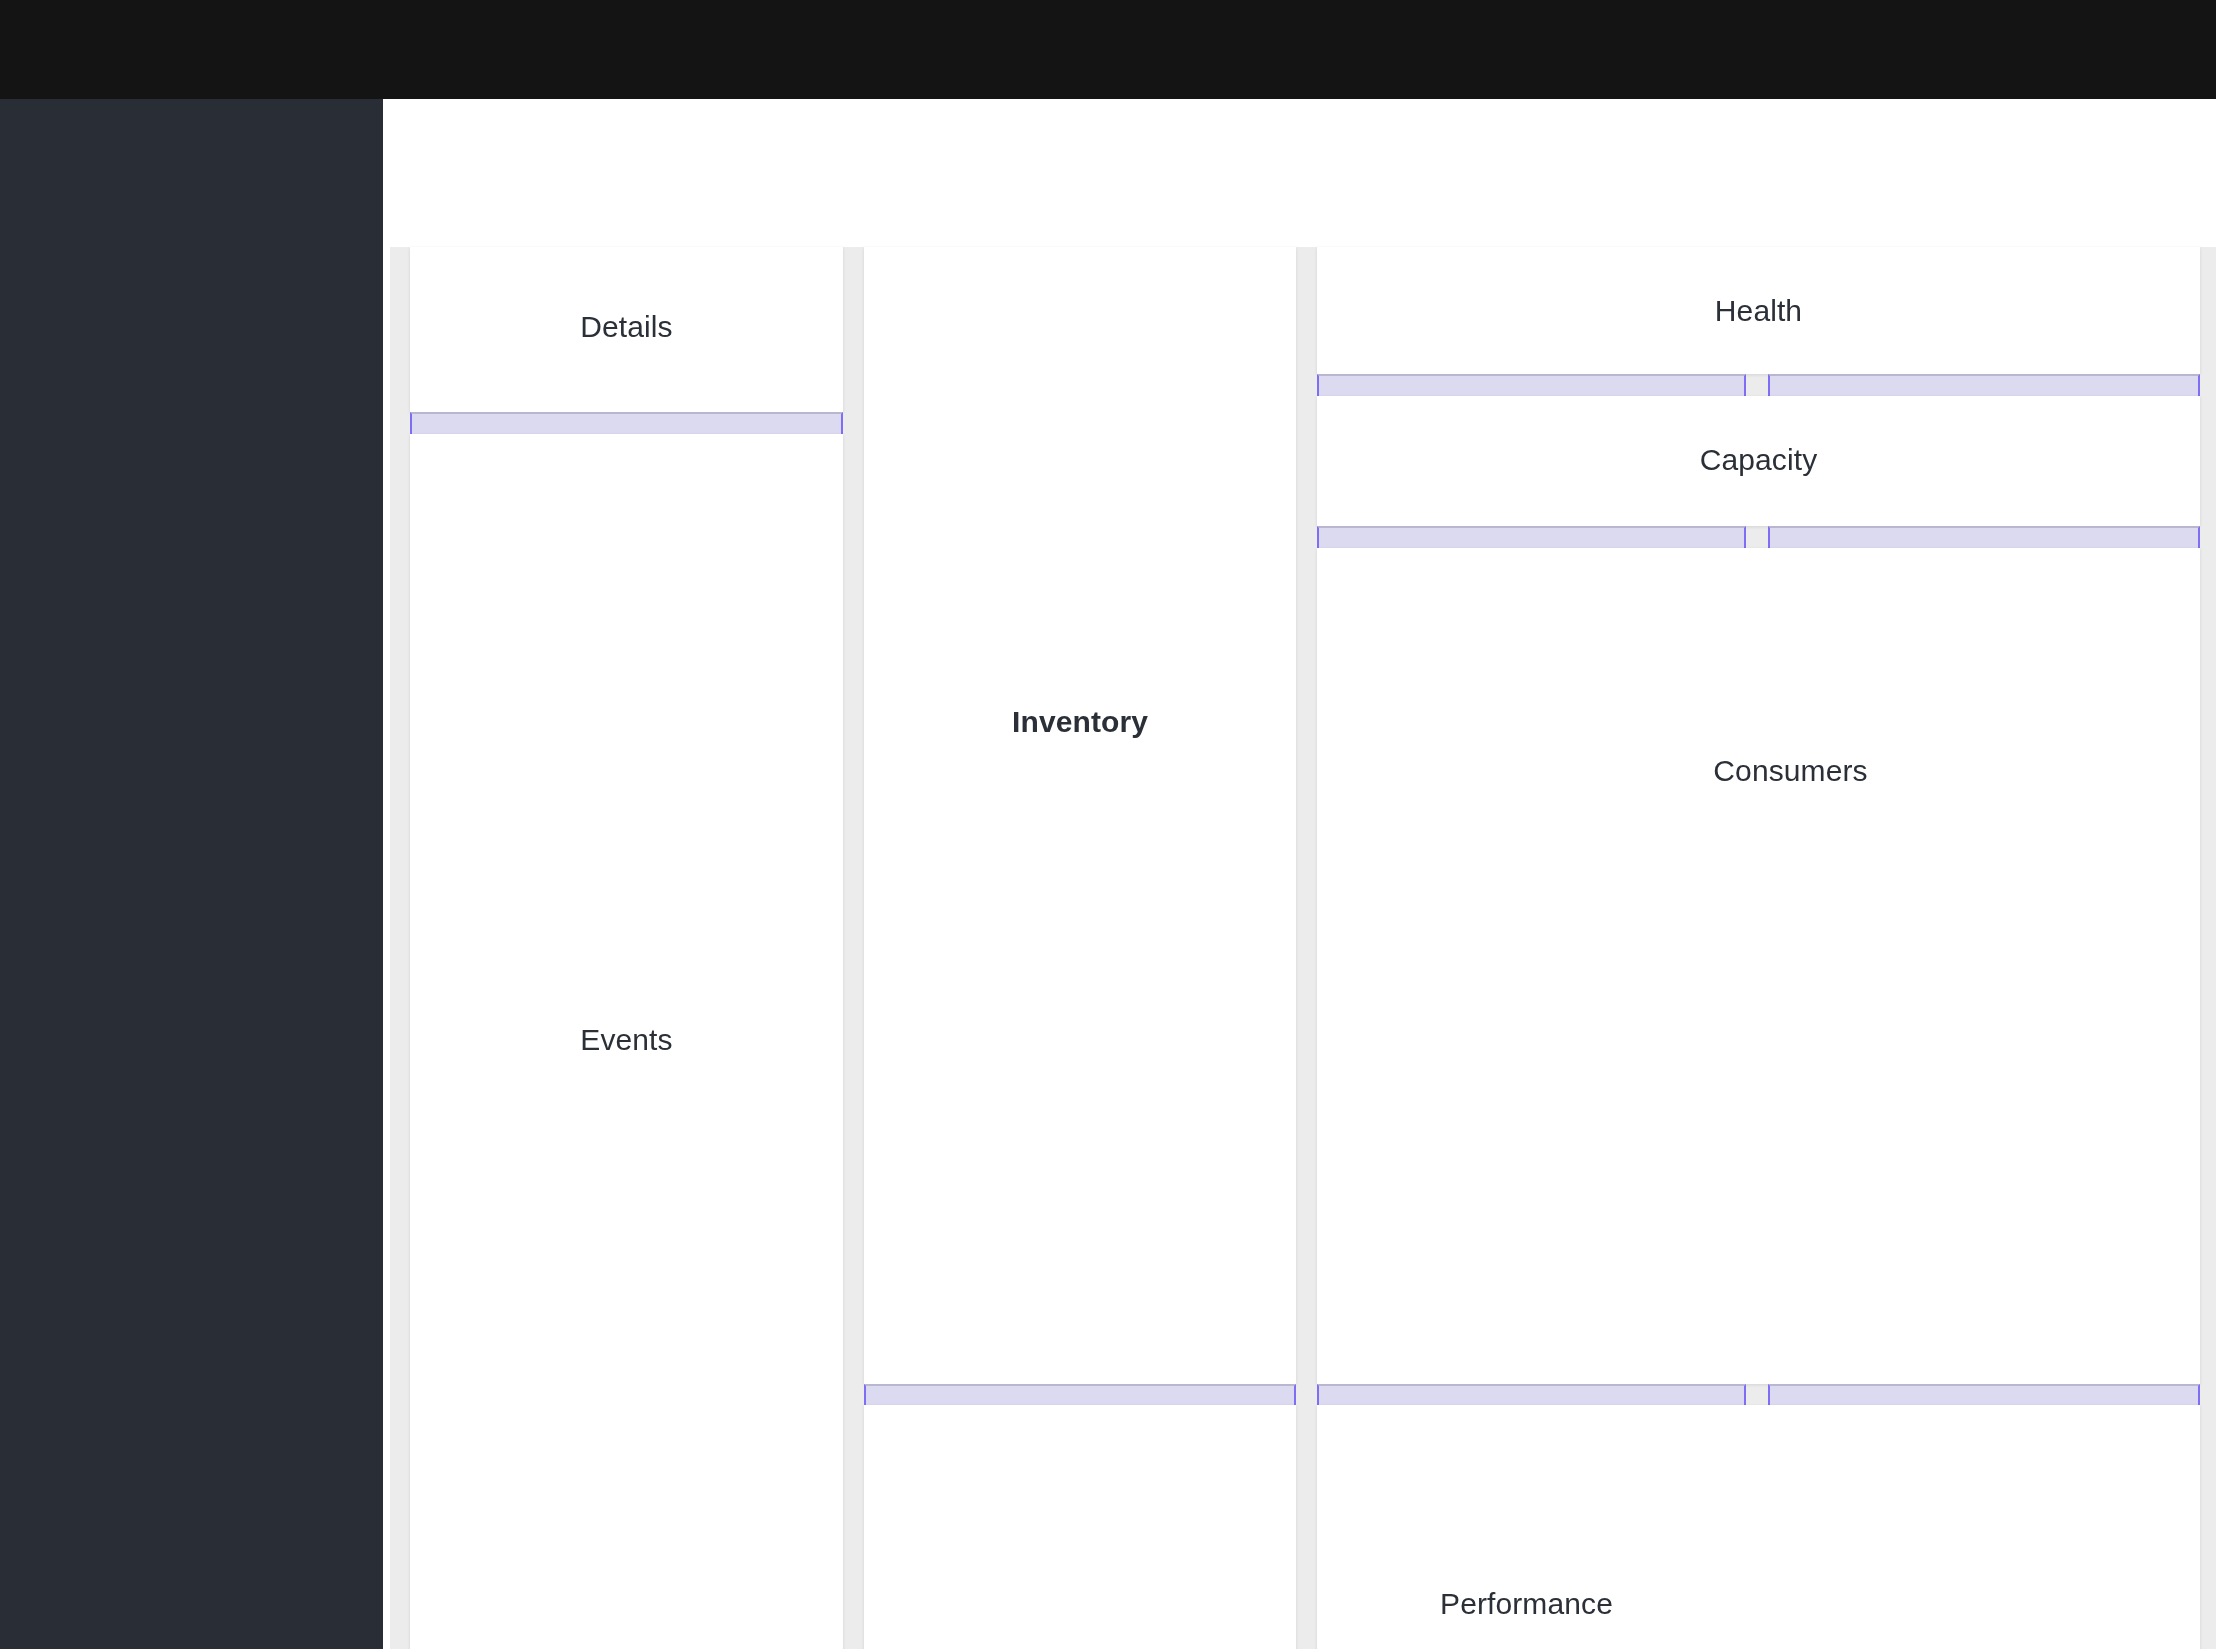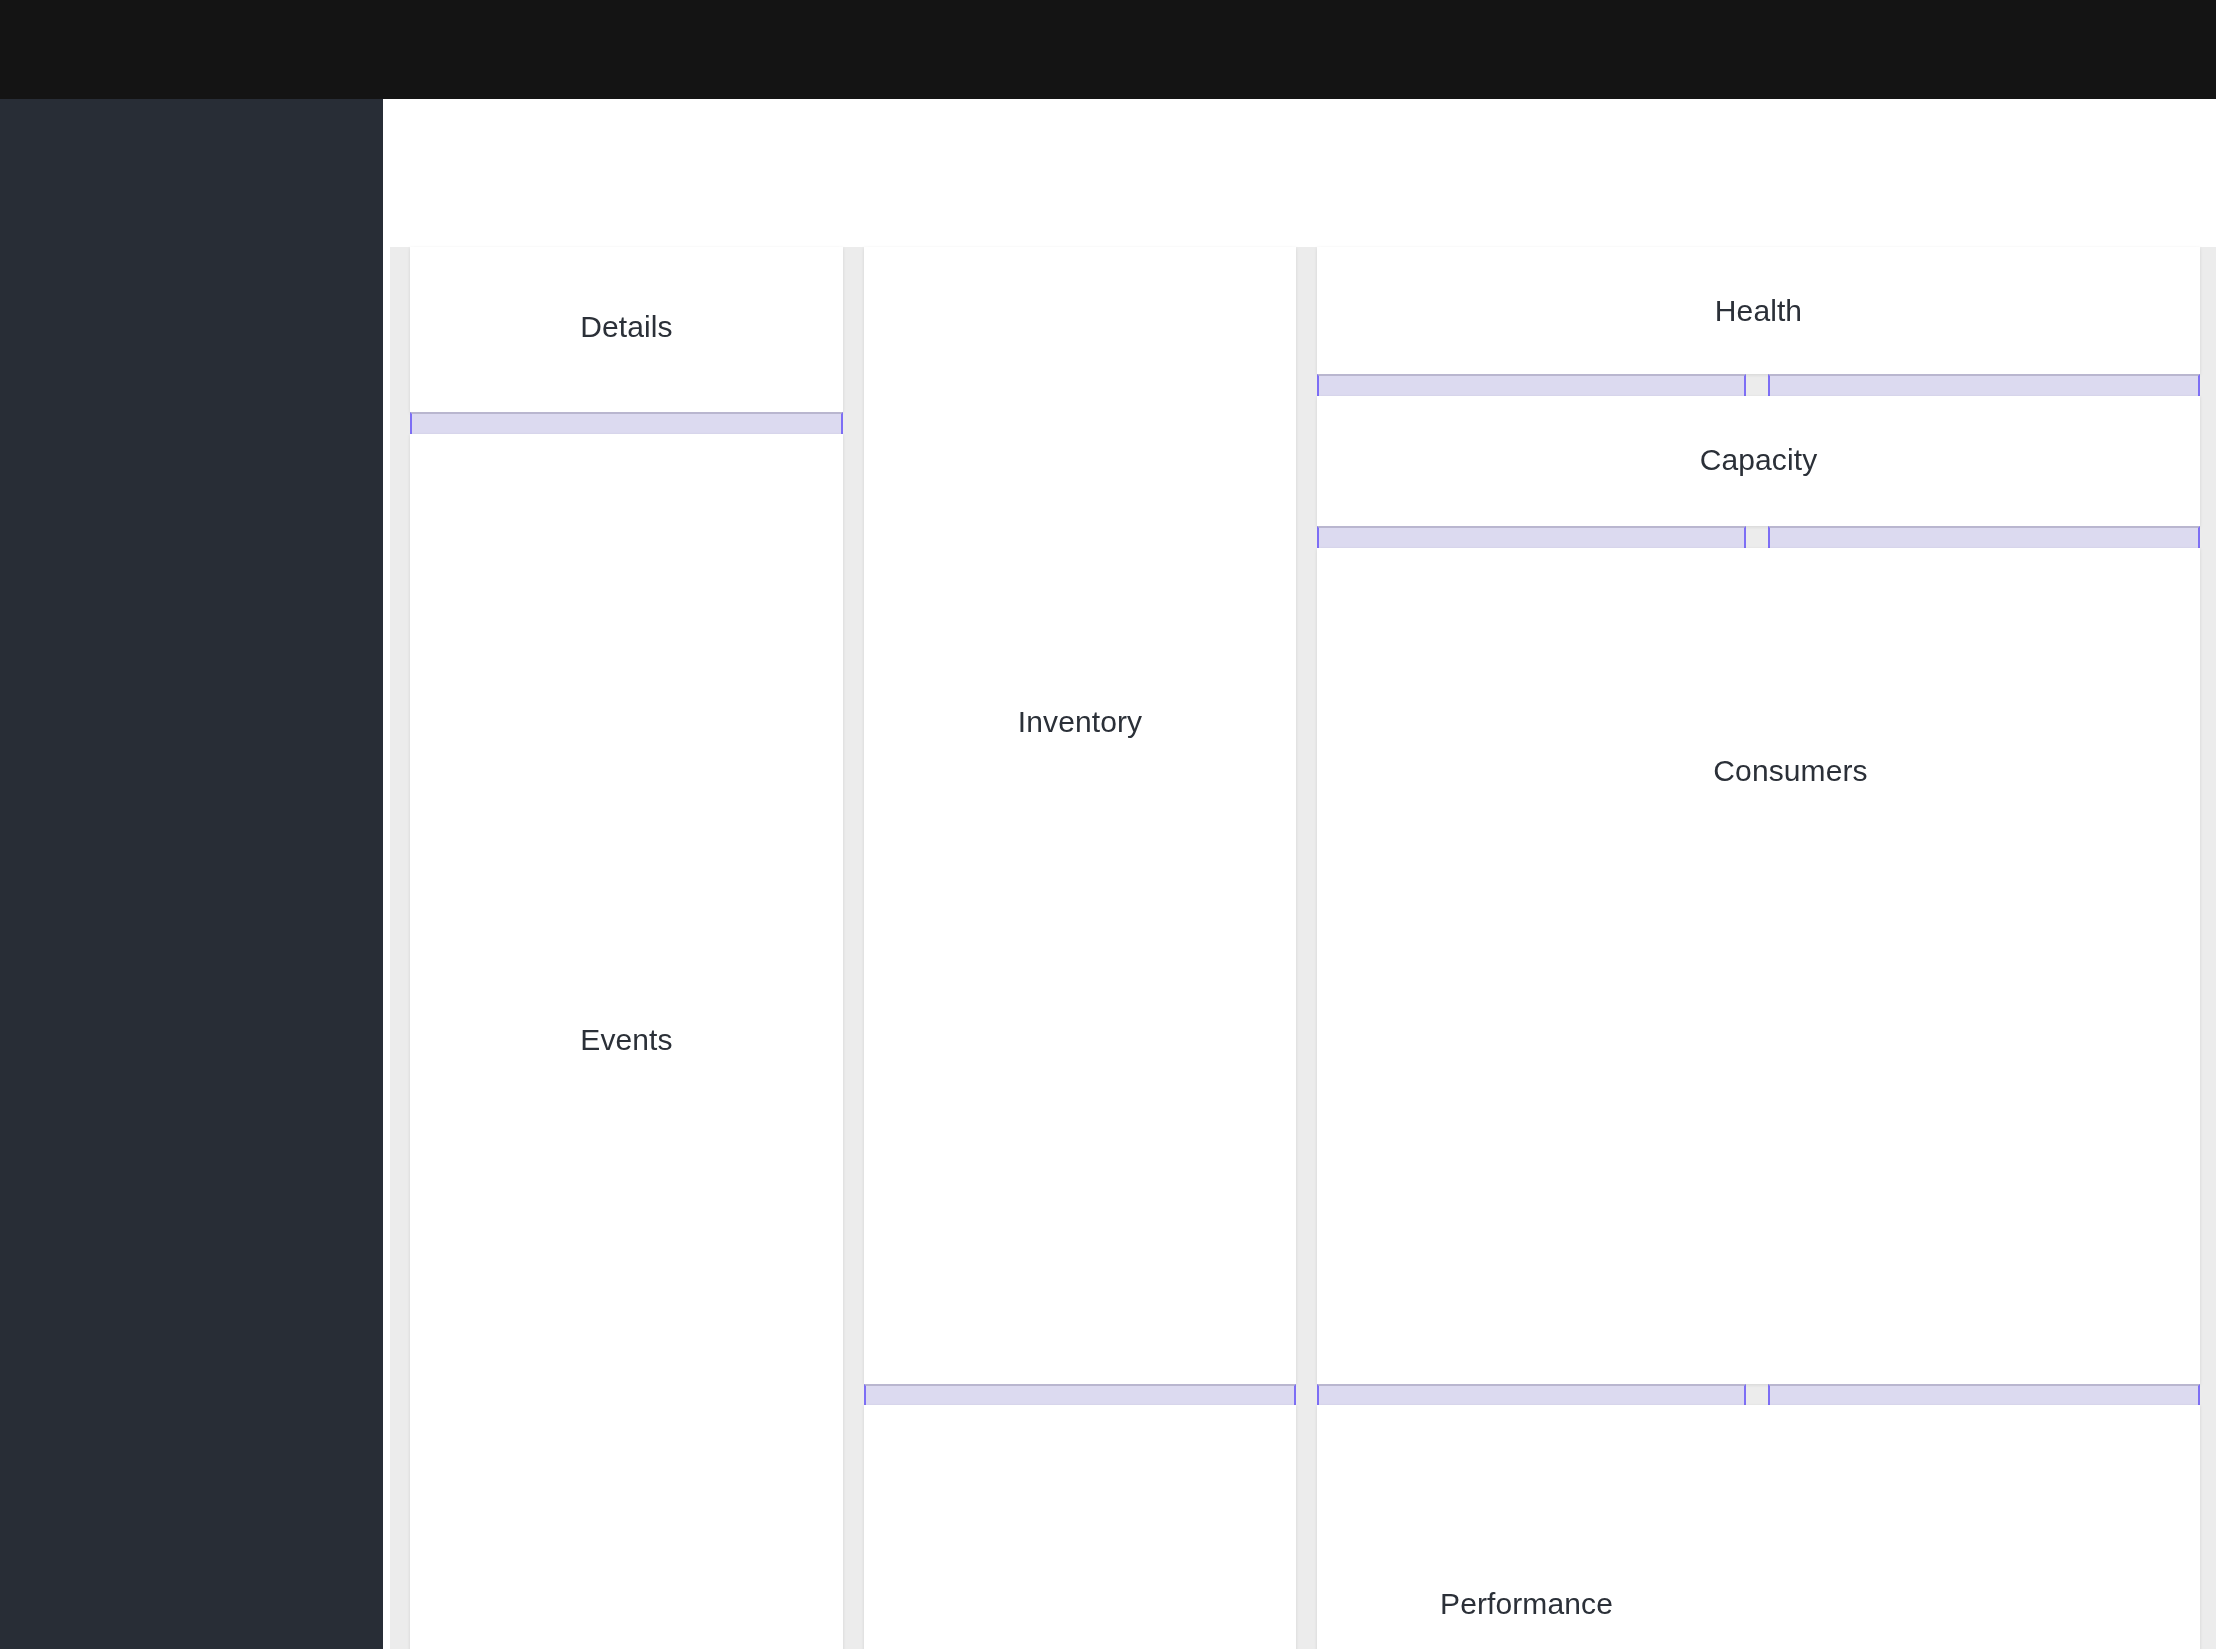--- a/index.html
+++ b/index.html
@@ -91,21 +91,21 @@
       <div class="splitter-h" style="left:0;top:165px;width:433px;"></div>
 
       <div class="panel" style="left:0;top:187px;width:433px;height:1284px;">
         <div class="panel-title" style="top:589px;text-align:center;">Events</div>
       </div>
     </div>
 
     <div class="col col-mid">
 
       <div class="panel" style="left:0;top:0;width:432px;height:1137px;">
-        <div class="panel-title" style="top:458px;">Inventory</div>
+        <div class="panel-title" style="top:458px;font-weight:bold;">Inventory</div>
       </div>
 
       <div class="splitter-h" style="left:0;top:1137px;width:432px;"></div>
 
       <div class="panel" style="left:0;top:1158px;width:432px;height:313px;">
         
       </div>
     </div>
 
     <div class="col col-right">

